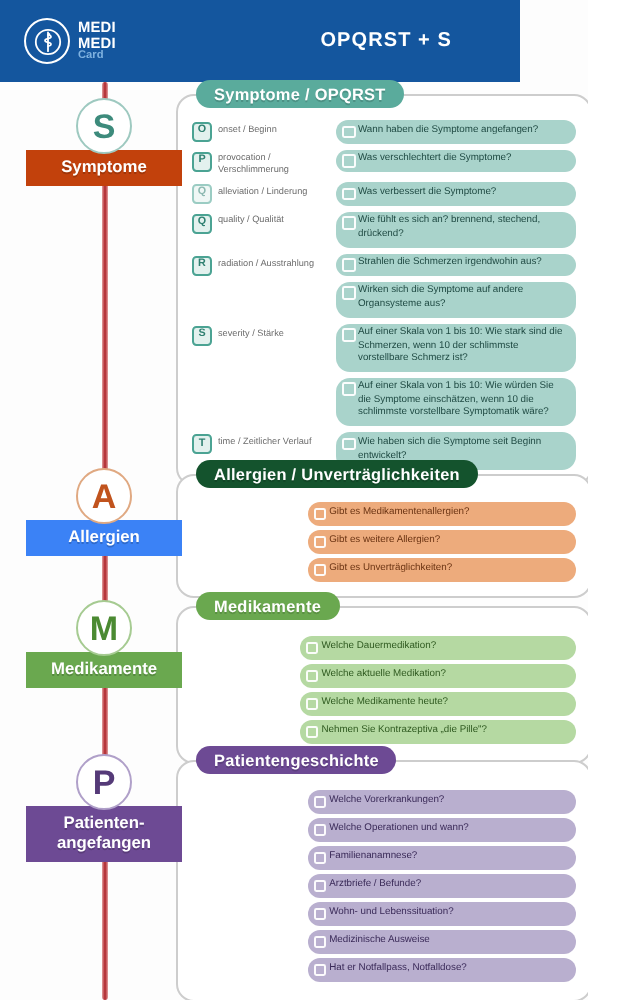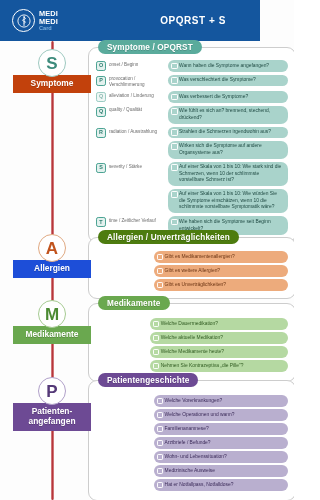--- a/index.html
+++ b/index.html
@@ -96,21 +96,21 @@
   .q::before{
     content:"";position:absolute;left:3.2px;top:2.6px;
     width:4.4px;height:4.4px;border-radius:1.2px;
     border:.8px solid rgba(255,255,255,.95);background:transparent;
   }
 
   
   .teal .q{background:#a9d3cb;color:#1f4a43;}
   .teal .sect-title{background:#5aab9c;}
   .orange .q{background:#edab7c;color:#6b3413;}
-  .orange .sect-title{background:#4d7c0f;}
+  .orange .sect-title{background:#14532d;}
   .green .q{background:#b5d9a2;color:#2f5a20;}
   .green .sect-title{background:#6aa84f;}
   .purple .q{background:#b9afcf;color:#3a2a58;}
   .purple .sect-title{background:#6d4a94;}
   .qwrap-right{display:flex;flex-direction:column;align-items:flex-end;}
   .qwrap-right .q{width:100%;}
 </style>
 </head>
 <body>
 
@@ -137,21 +137,21 @@
 
   <div class="spine"></div>
 
   <div class="rail" style="top:49px">
     <div class="rail-circle" style="color:#3d8b7c;border-color:#9ec9c0">S</div>
     <div class="rail-label" style="background:#c2410c">Symptome</div>
   </div>
 
   <div class="rail" style="top:234px">
     <div class="rail-circle" style="color:#c1531d;border-color:#e0a982">A</div>
-    <div class="rail-label" style="background:#1d4ed8">Allergien</div>
+    <div class="rail-label" style="background:#3b82f6">Allergien</div>
   </div>
 
   <div class="rail" style="top:300px">
     <div class="rail-circle" style="color:#4b8a32;border-color:#a6cb92">M</div>
     <div class="rail-label" style="background:#6aa84f">Medikamente</div>
   </div>
 
   <div class="rail" style="top:377px">
     <div class="rail-circle" style="color:#553a78;border-color:#b0a0c9">P</div>
     <div class="rail-label" style="background:#6d4a94;white-space:pre-line">Patienten-

